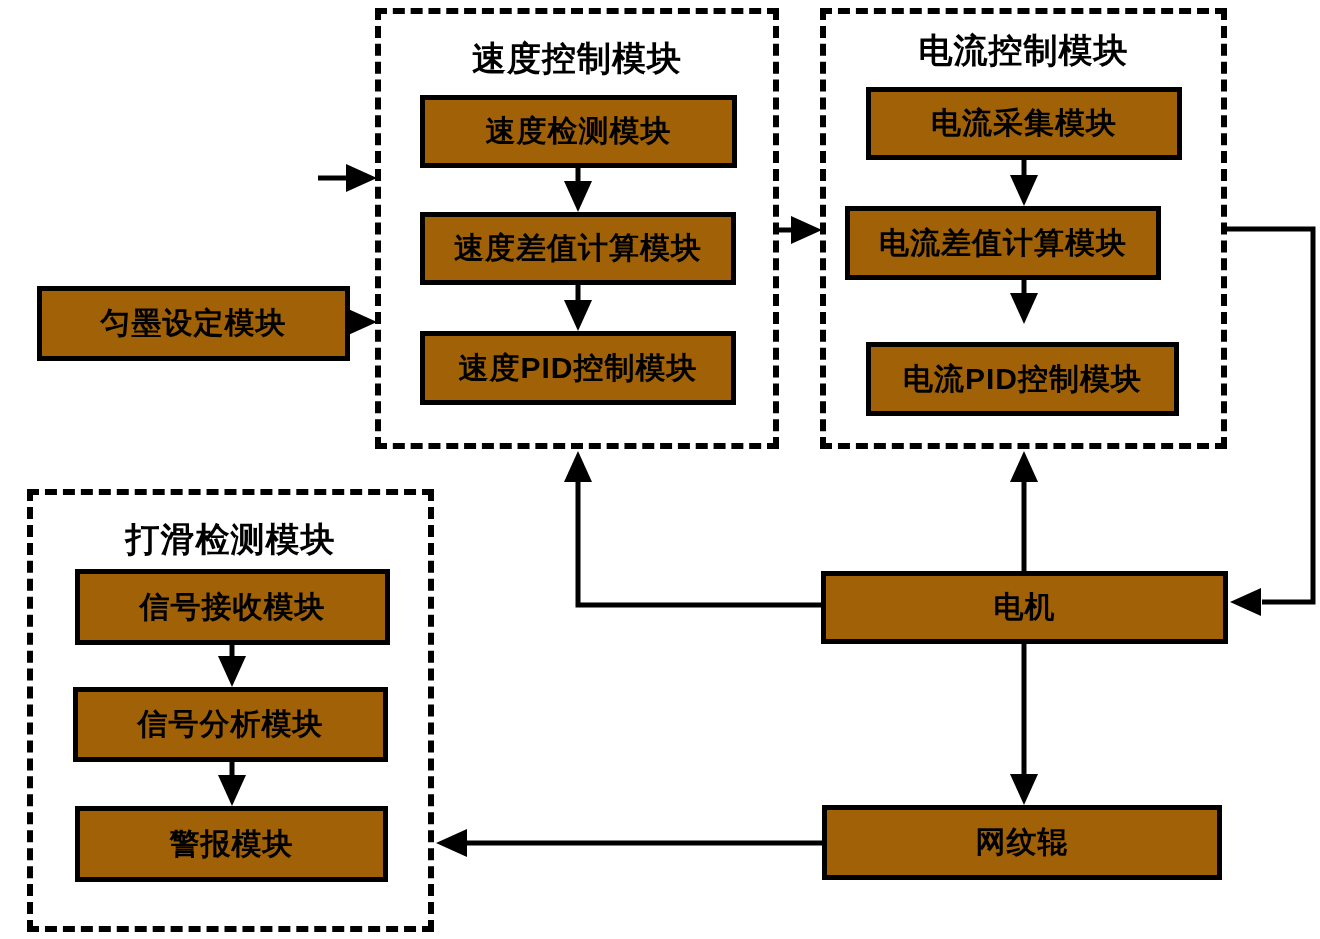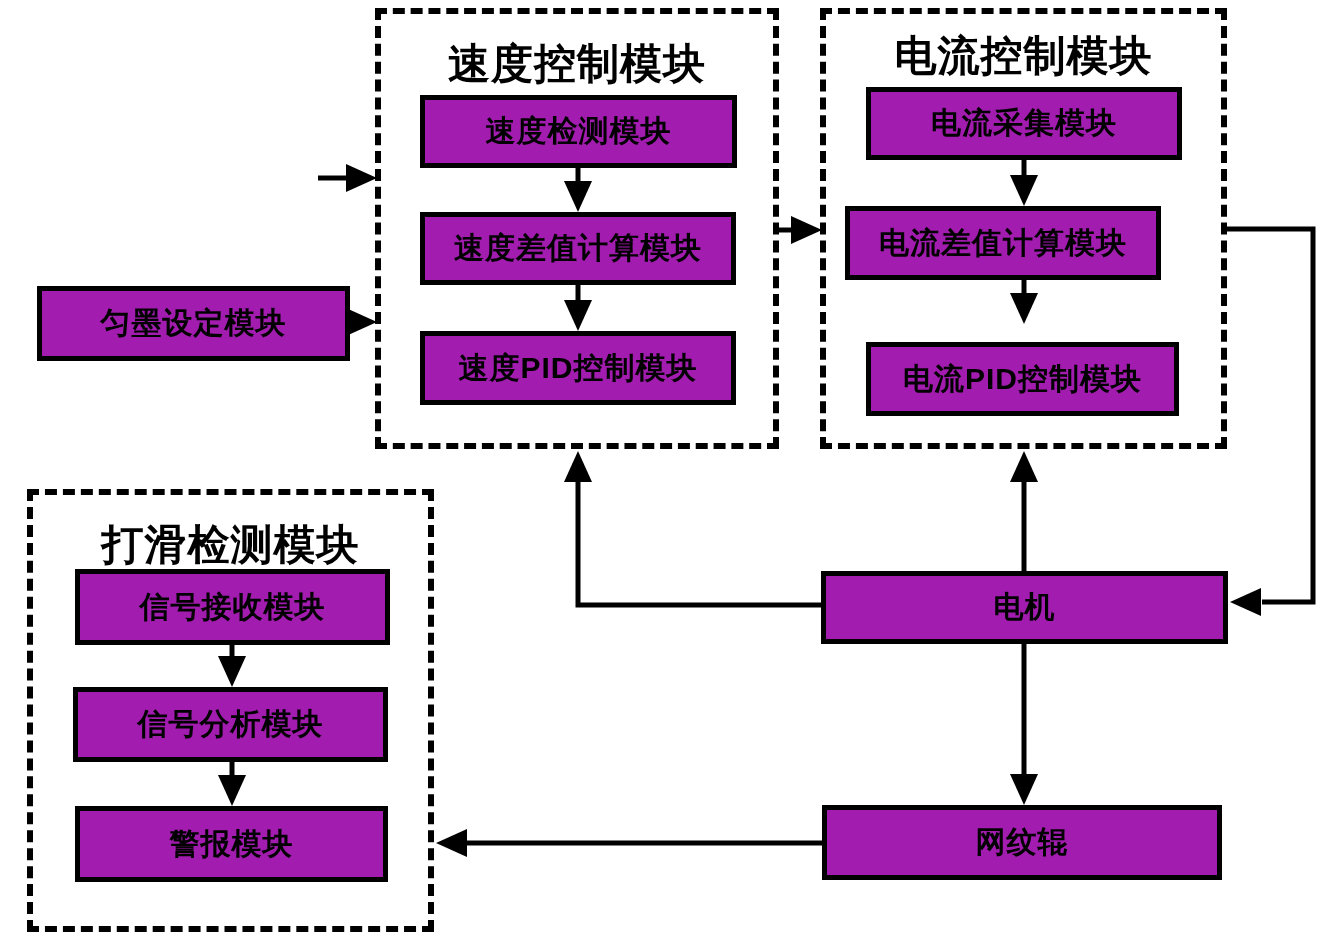--- a/index.html
+++ b/index.html
@@ -13,21 +13,21 @@
     height: 939px;
     background: #ffffff;
     font-family: "Liberation Sans", sans-serif;
     color: #000000;
     overflow: hidden;
   }
   .solid-box {
     position: absolute;
     box-sizing: border-box;
     border: 5px solid #000000;
-    background: #a21caf;
+    background: #a16207;
     display: flex;
     align-items: center;
     justify-content: center;
     font-size: 30px;
     font-weight: bold;
     letter-spacing: 1px;
     white-space: nowrap;
     z-index: 3;
   }
   .dashed-box {
@@ -35,21 +35,21 @@
     box-sizing: border-box;
     border: 6px dashed #000000;
     background: transparent;
     z-index: 1;
   }
   .module-title {
     position: absolute;
     left: 0;
     width: 100%;
     text-align: center;
-    font-size: 42px;
+    font-size: 34px;
     font-weight: bold;
     letter-spacing: 1px;
     white-space: nowrap;
   }
   #connectors {
     position: absolute;
     left: 0;
     top: 0;
     width: 1320px;
     height: 939px;

